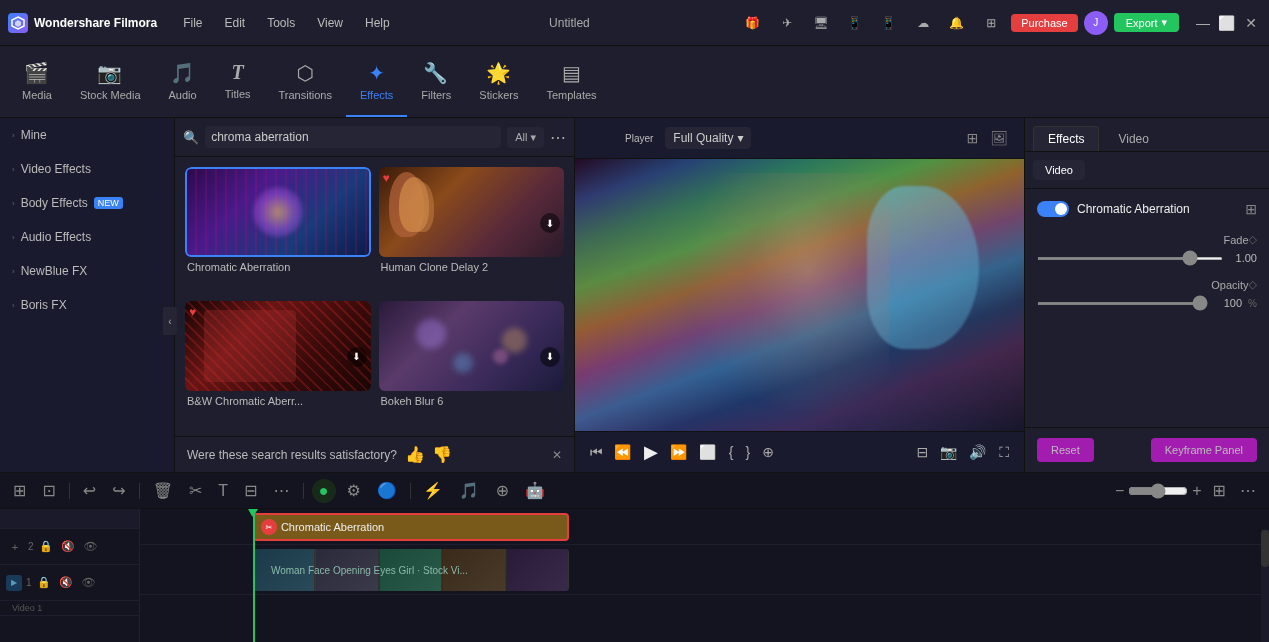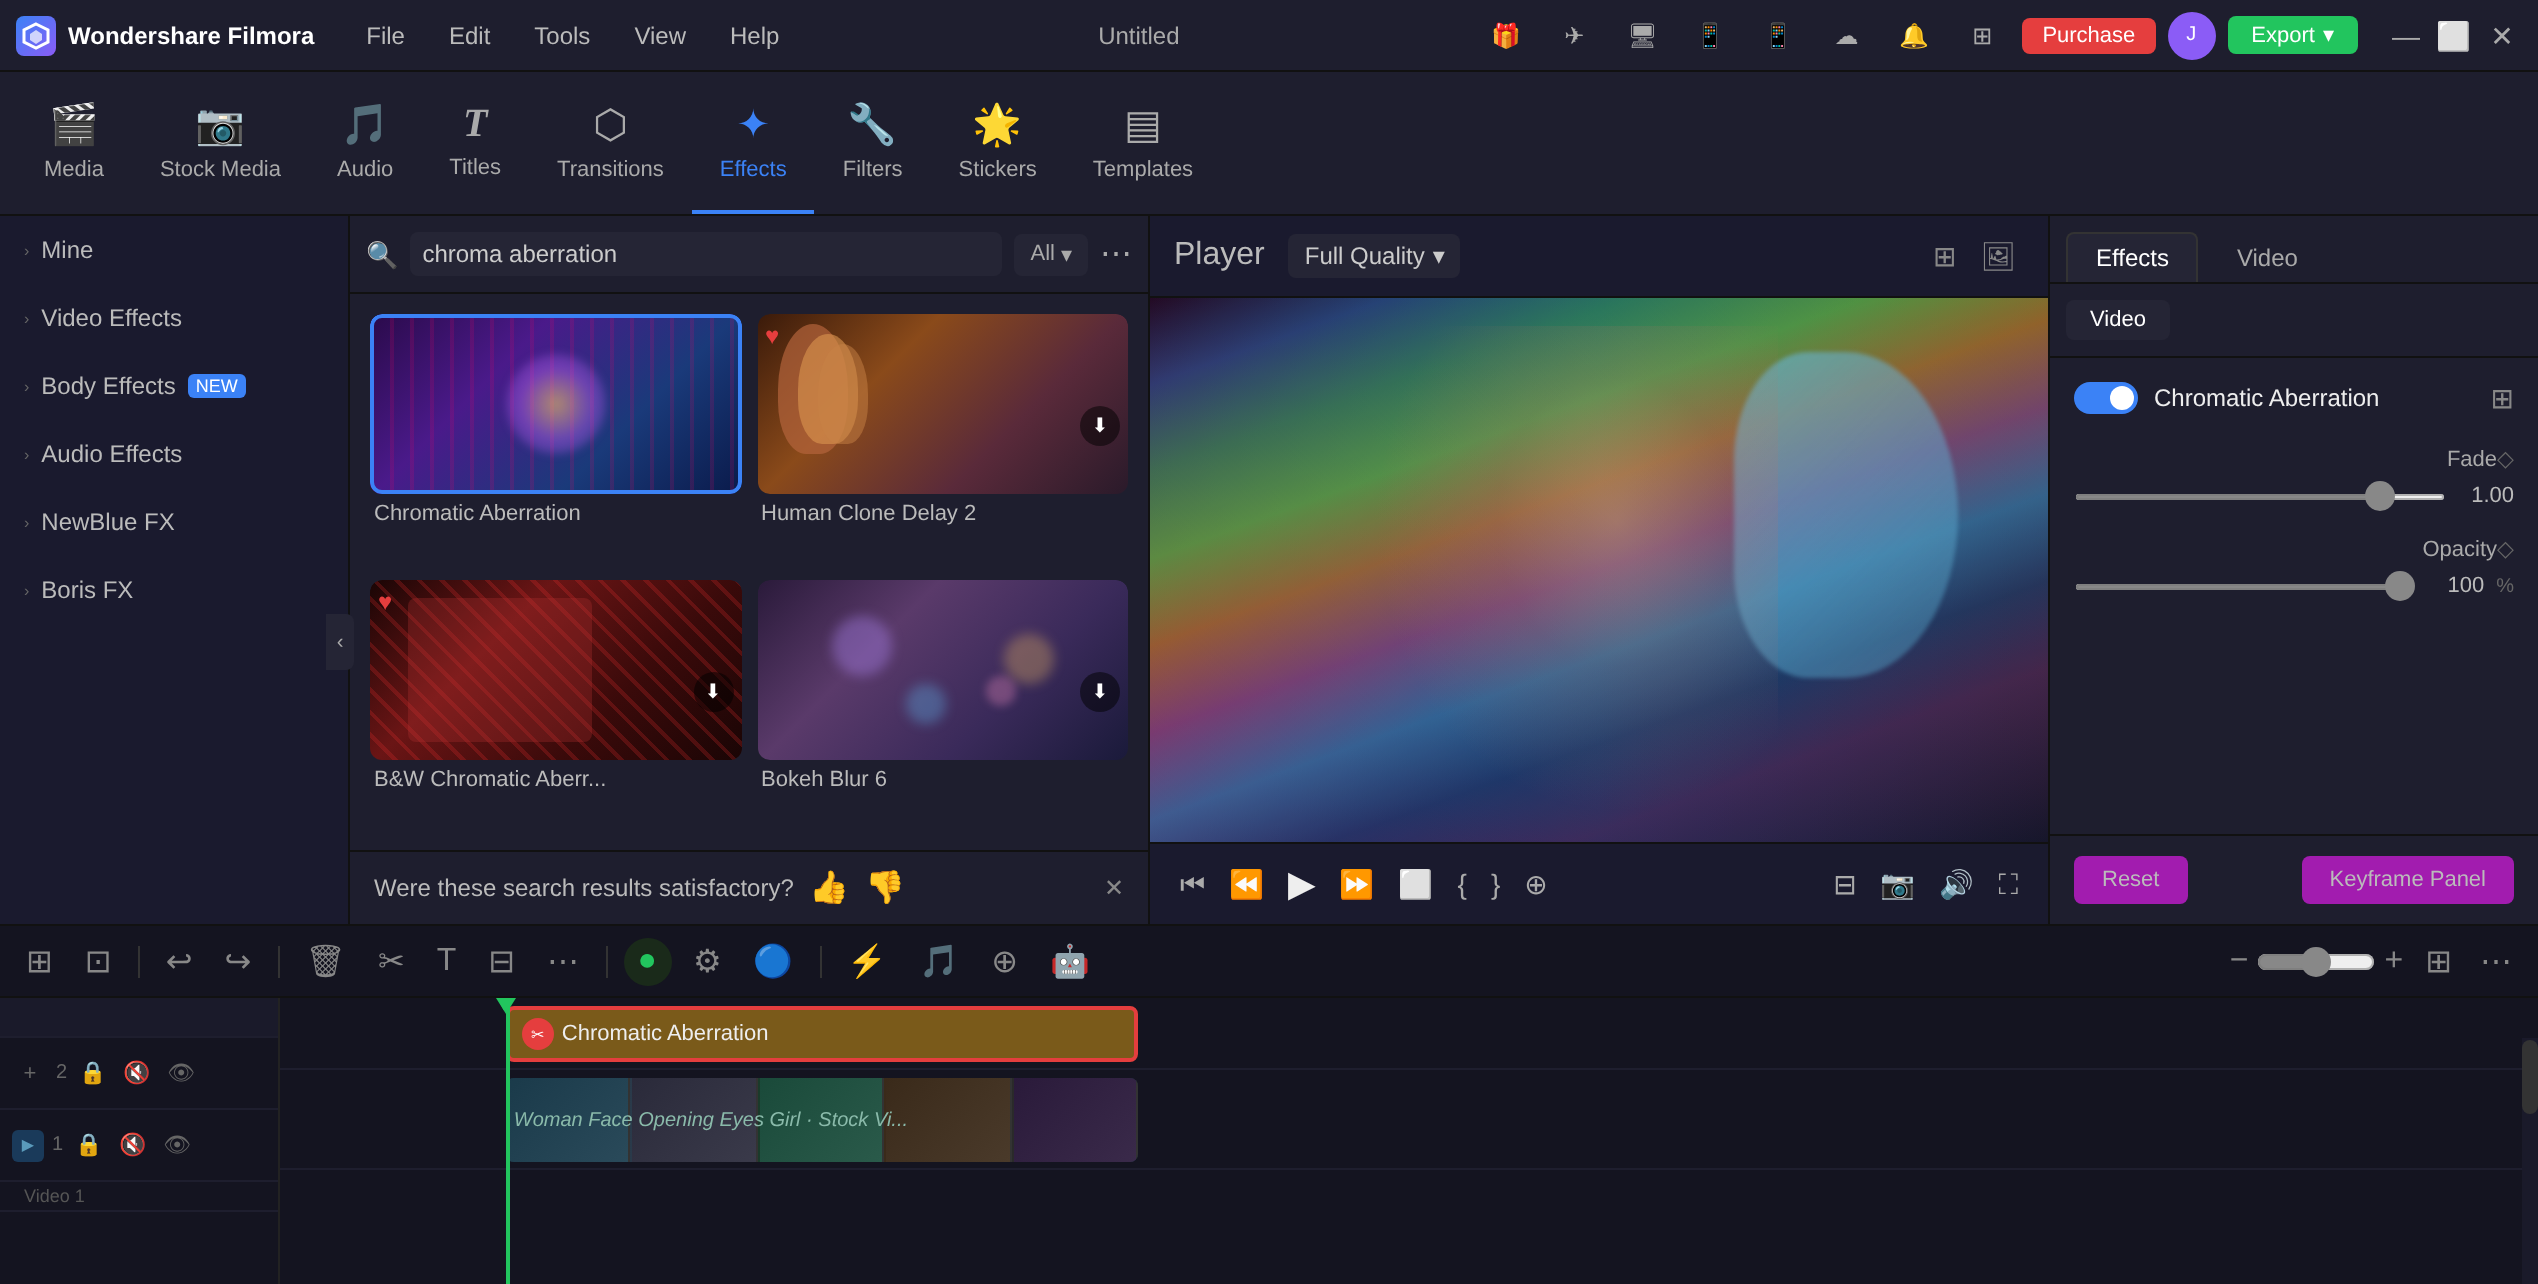--- a/index.html
+++ b/index.html
@@ -1,19 +1,19 @@
 <!DOCTYPE html>
 <html><head>
   <meta charset="utf-8">
   <style>
     * { margin: 0; padding: 0; box-sizing: border-box; }
     body { width: 1269px; height: 642px; overflow: hidden; background: #1a1a2e; font-family: 'Segoe UI', Arial, sans-serif; color: #ccc; font-size: 12px; }
 
     
-    #titlebar { display: flex; align-items: center; background: #1e1e2e; height: 36px; padding: 0 8px; gap: 8px; border-bottom: 1px solid #111; }
+    #titlebar { display: flex; align-items: center; background: #1e1e2e; height: 46px; padding: 0 8px; gap: 8px; border-bottom: 1px solid #111; }
     #titlebar .app-logo { display: flex; align-items: center; gap: 6px; color: #fff; font-size: 12px; font-weight: bold; }
     #titlebar .app-logo .logo-icon { width: 20px; height: 20px; background: linear-gradient(135deg, #3b82f6, #8b5cf6); border-radius: 4px; display: flex; align-items: center; justify-content: center; color: white; font-size: 10px; }
     #titlebar .menu-items { display: flex; gap: 2px; margin-left: 8px; }
     #titlebar .menu-item { padding: 4px 10px; color: #bbb; font-size: 12px; border-radius: 3px; cursor: pointer; }
     #titlebar .title { flex: 1; text-align: center; color: #aaa; font-size: 12px; }
     #titlebar .title-actions { display: flex; align-items: center; gap: 6px; }
     #titlebar .purchase-btn { background: #e53e3e; color: white; padding: 3px 10px; border-radius: 4px; font-size: 11px; cursor: pointer; border: none; }
     #titlebar .export-btn { background: #22c55e; color: white; padding: 3px 12px; border-radius: 4px; font-size: 11px; cursor: pointer; border: none; display: flex; align-items: center; gap: 4px; }
     #titlebar .win-controls { display: flex; gap: 4px; margin-left: 8px; }
     #titlebar .win-btn { width: 20px; height: 20px; display: flex; align-items: center; justify-content: center; color: #aaa; cursor: pointer; font-size: 14px; }
@@ -52,21 +52,21 @@
     .thumb-chromatic { background: linear-gradient(135deg, #1a0a2e 0%, #4a1a6e 30%, #2a4a8e 60%, #1a2a5e 100%); display: flex; align-items: center; justify-content: center; }
 
     
     .satisfaction-bar { display: flex; align-items: center; padding: 8px 12px; gap: 8px; font-size: 12px; color: #bbb; border-top: 1px solid #111; }
     .satisfaction-bar .close-x { margin-left: auto; cursor: pointer; color: #888; }
     .sat-btn { cursor: pointer; font-size: 16px; color: #888; }
 
     
     #player-panel { flex: 1; background: #1a1a2e; display: flex; flex-direction: column; }
     .player-header { display: flex; align-items: center; padding: 8px 12px; gap: 12px; border-bottom: 1px solid #111; }
-    .player-label { color: #bbb; font-size: 16px; }
+    .player-label { color: #bbb; font-size: 10px; margin-left: 38px; }
     .quality-selector { background: #252535; border: none; color: #ccc; padding: 4px 8px; border-radius: 4px; font-size: 12px; cursor: pointer; display: flex; align-items: center; gap: 4px; }
     .player-view-btns { margin-left: auto; display: flex; gap: 4px; }
     .pv-btn { background: none; border: none; color: #888; cursor: pointer; padding: 4px; font-size: 14px; }
     .player-video { flex: 1; background: #0a0a1a; display: flex; align-items: center; justify-content: center; position: relative; overflow: hidden; }
     
     .video-preview-div { width: 100%; height: 100%; background: linear-gradient(135deg, #0a0a2a 0%, #1a3a6a 15%, #4a8a4a 30%, #8a4a2a 45%, #2a6a8a 55%, #6a2a8a 70%, #8a6a2a 85%, #2a4a6a 100%); position: relative; }
     .video-preview-div::before { content: ''; position: absolute; top: 10%; left: 30%; width: 40%; height: 80%; background: radial-gradient(ellipse at center, rgba(255,200,150,0.4) 0%, rgba(180,100,80,0.3) 40%, transparent 70%); }
     .player-controls { padding: 6px 12px; border-top: 1px solid #111; }
     .time-slider { display: flex; align-items: center; gap: 8px; margin-bottom: 6px; }
     .time-slider input[type=range] { flex: 1; accent-color: #3b82f6; height: 3px; }
@@ -485,21 +485,21 @@
         <div class="video-clip" style="left:10%;width:28%;top:4px;height:42px;background:#1a2a3a;border-radius:4px;overflow:hidden;position:absolute;display:flex;align-items:center;">
           <div style="position:absolute;inset:0;background:linear-gradient(90deg,#1a2a3a,#2a3a4a,#1a3a2a,#3a2a1a,#2a2a2a,#1a2a3a);"></div>
 
           <div style="position:absolute;inset:0;display:flex;gap:1px;overflow:hidden;">
             <div style="flex:1;background:linear-gradient(135deg,#1a3a4a,#2a4a5a);border-right:1px solid #333;"></div>
             <div style="flex:1;background:linear-gradient(135deg,#2a2a3a,#3a3a4a);border-right:1px solid #333;"></div>
             <div style="flex:1;background:linear-gradient(135deg,#1a4a3a,#2a5a4a);border-right:1px solid #333;"></div>
             <div style="flex:1;background:linear-gradient(135deg,#3a2a1a,#4a3a2a);border-right:1px solid #333;"></div>
             <div style="flex:1;background:linear-gradient(135deg,#2a1a3a,#3a2a4a);border-right:1px solid #333;"></div>
           </div>
-          <span style="position:absolute;left:4px;font-size:10px;color:#8abaaa;z-index:1;white-space:nowrap;overflow:hidden;max-width:90%;font-style:italic;">Woman Face Opening Eyes Girl · Stock Vi...</span>
+          <span style="position:absolute;left:18px;font-size:10px;color:#8abaaa;z-index:1;white-space:nowrap;overflow:hidden;max-width:90%;">Woman Face Opening Eyes Girl · Stock Vi...</span>
         </div>
       </div>
 
       <div class="timeline-scrollbar" style="position:absolute;right:0;top:20px;bottom:0;width:8px;background:#1a1a2a;">
         <div class="timeline-scrollbar-thumb" style="width:8px;height:30%;background:#333;border-radius:4px;margin-top:10%;"></div>
       </div>
     </div>
   </div>
 </div>
 

